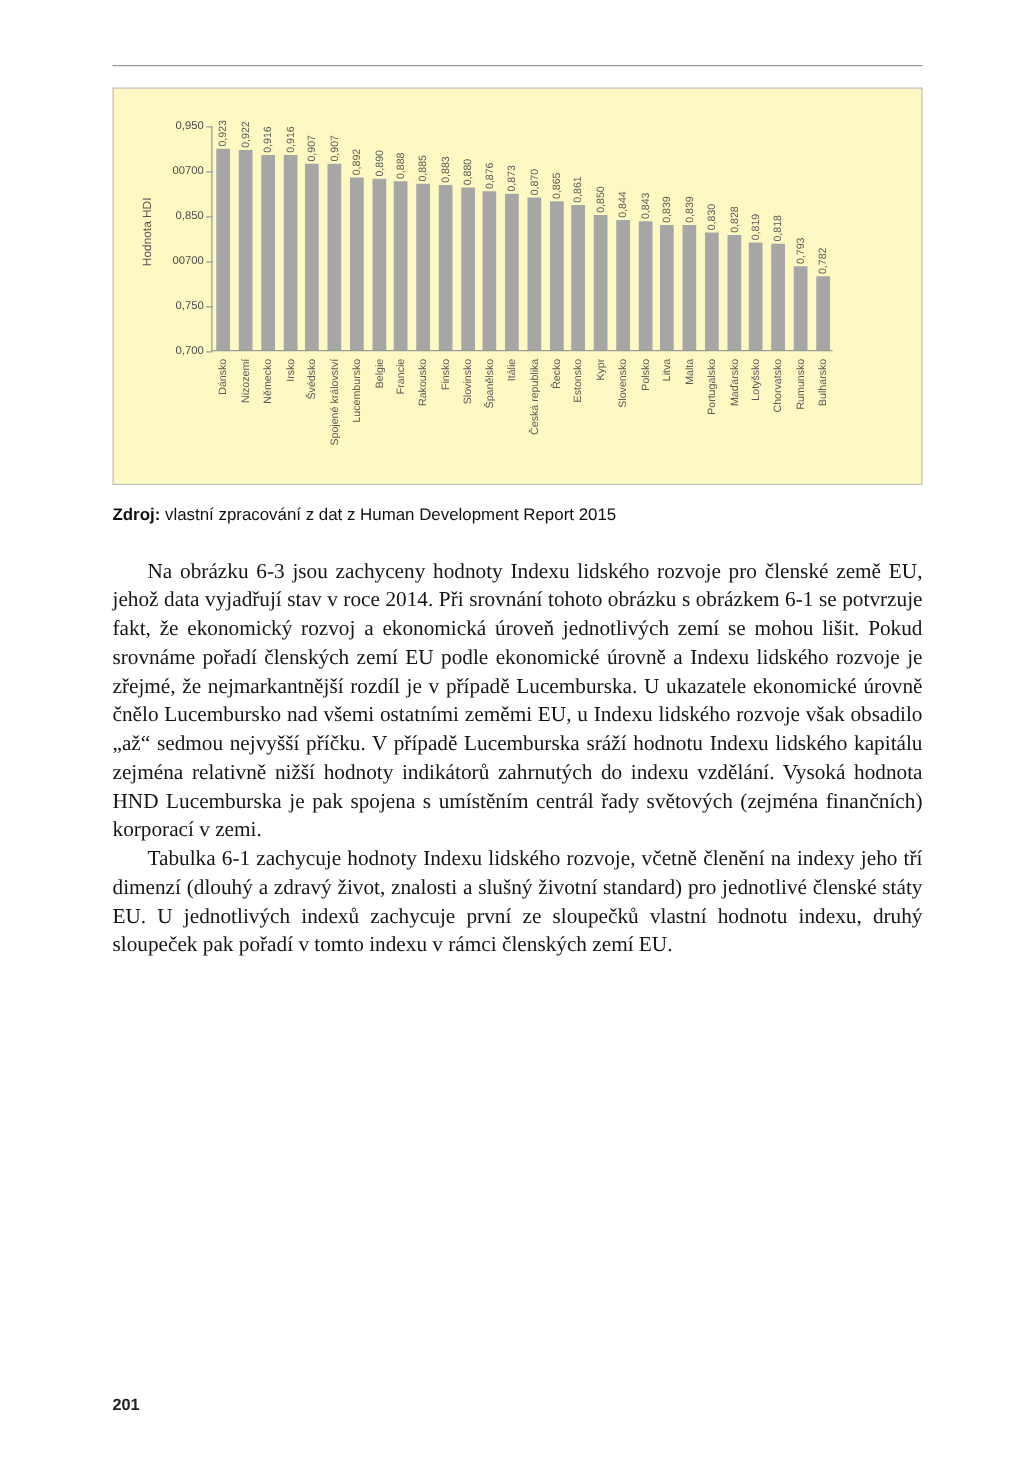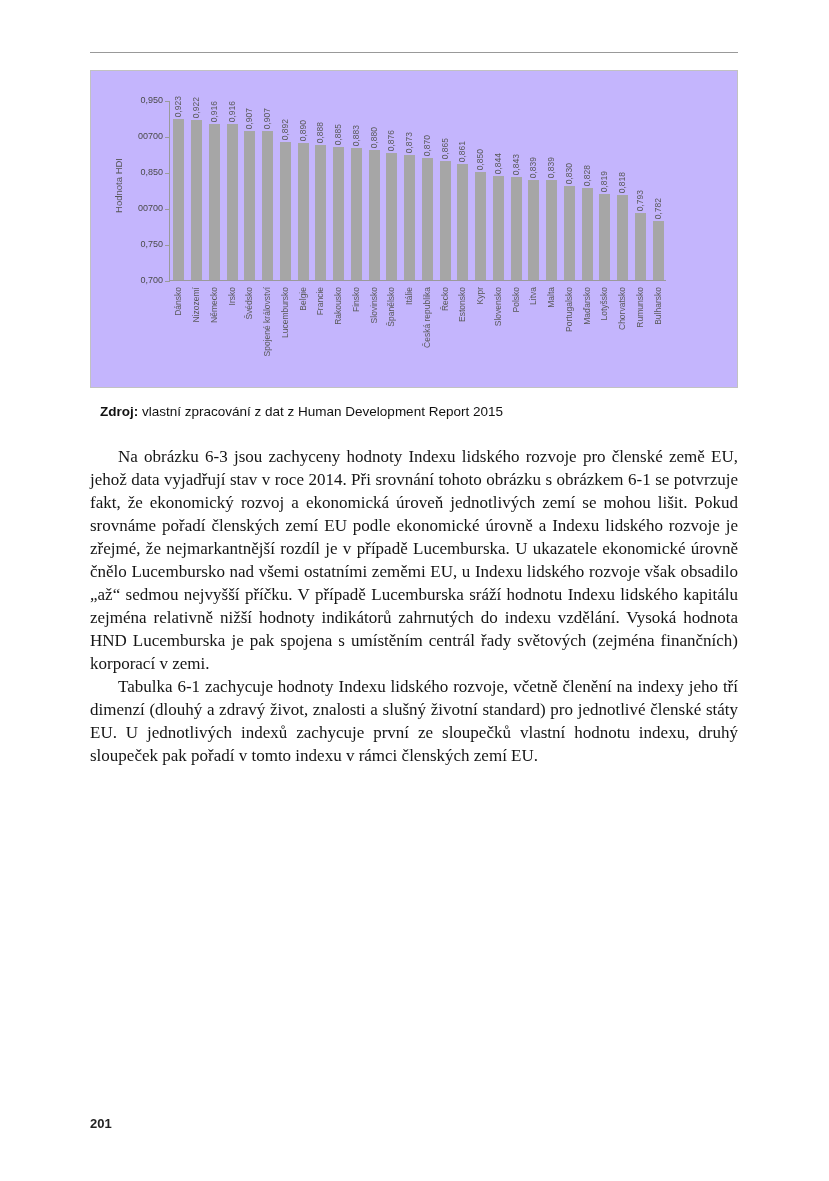--- a/index.html
+++ b/index.html
@@ -32,21 +32,21 @@
     font-weight: bold;
     font-size: 17px;
     color: #111111;
   }
   .chart-box {
     margin-top: 17px;
     width: 648px;
     height: 318px;
     border: 1px solid #c2c2c2;
     position: relative;
-    background: #c4b5fd;
+    background: #fef9c3;
   }
   .plot {
     position: absolute;
     left: 78px; top: 30px;
     width: 497px; height: 180px;
     border-left: 1px solid #9a9a9a;
     border-bottom: 1px solid #9a9a9a;
   }
   .bar { position: absolute; bottom: 0; width: 11px; }
   .vtext {
@@ -78,21 +78,21 @@
     left: 22px; top: 87px;
     font-size: 9.5px;
     color: #555555;
   }
   .source-line {
     margin-top: 16px;
     font-family: "Liberation Sans", sans-serif;
     font-size: 13.5px;
     color: #111111;
   }
-  .source-line .src-label { font-weight: bold; margin-left: 10px; }
+  .source-line .src-label { font-weight: bold; }
   .body-text {
     margin-top: 26px;
     font-size: 17px;
     line-height: 23px;
     text-align: justify;
   }
   .body-text p { text-indent: 28px; }
   .page-num {
     position: absolute;
     left: 90px; bottom: 50px;

